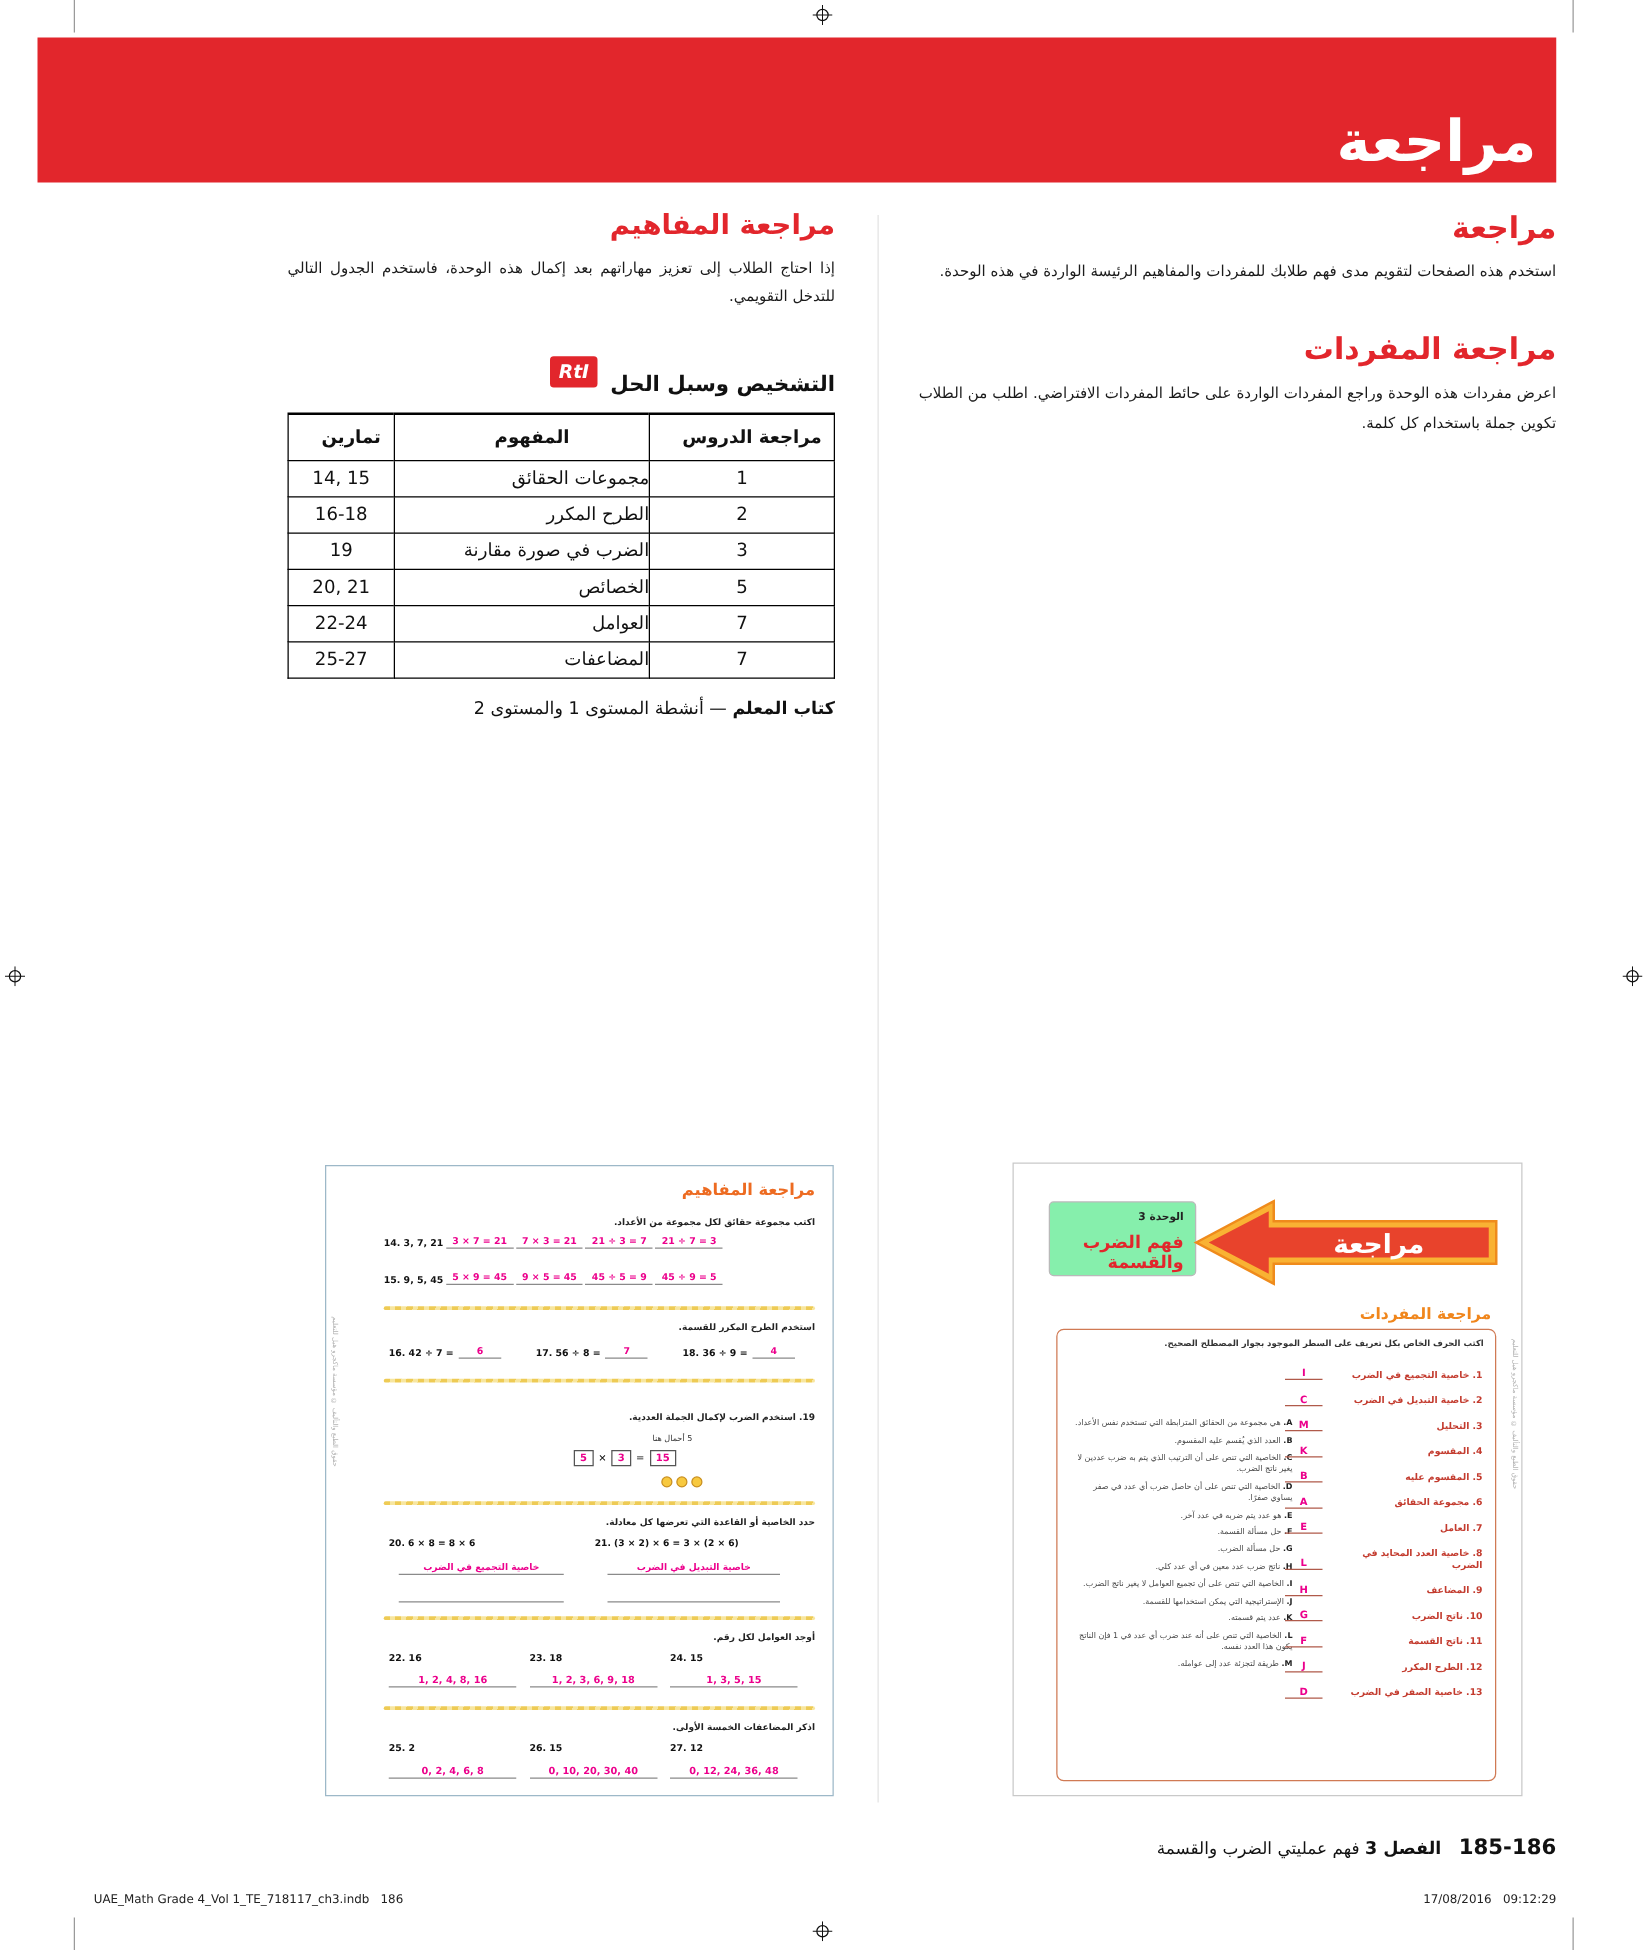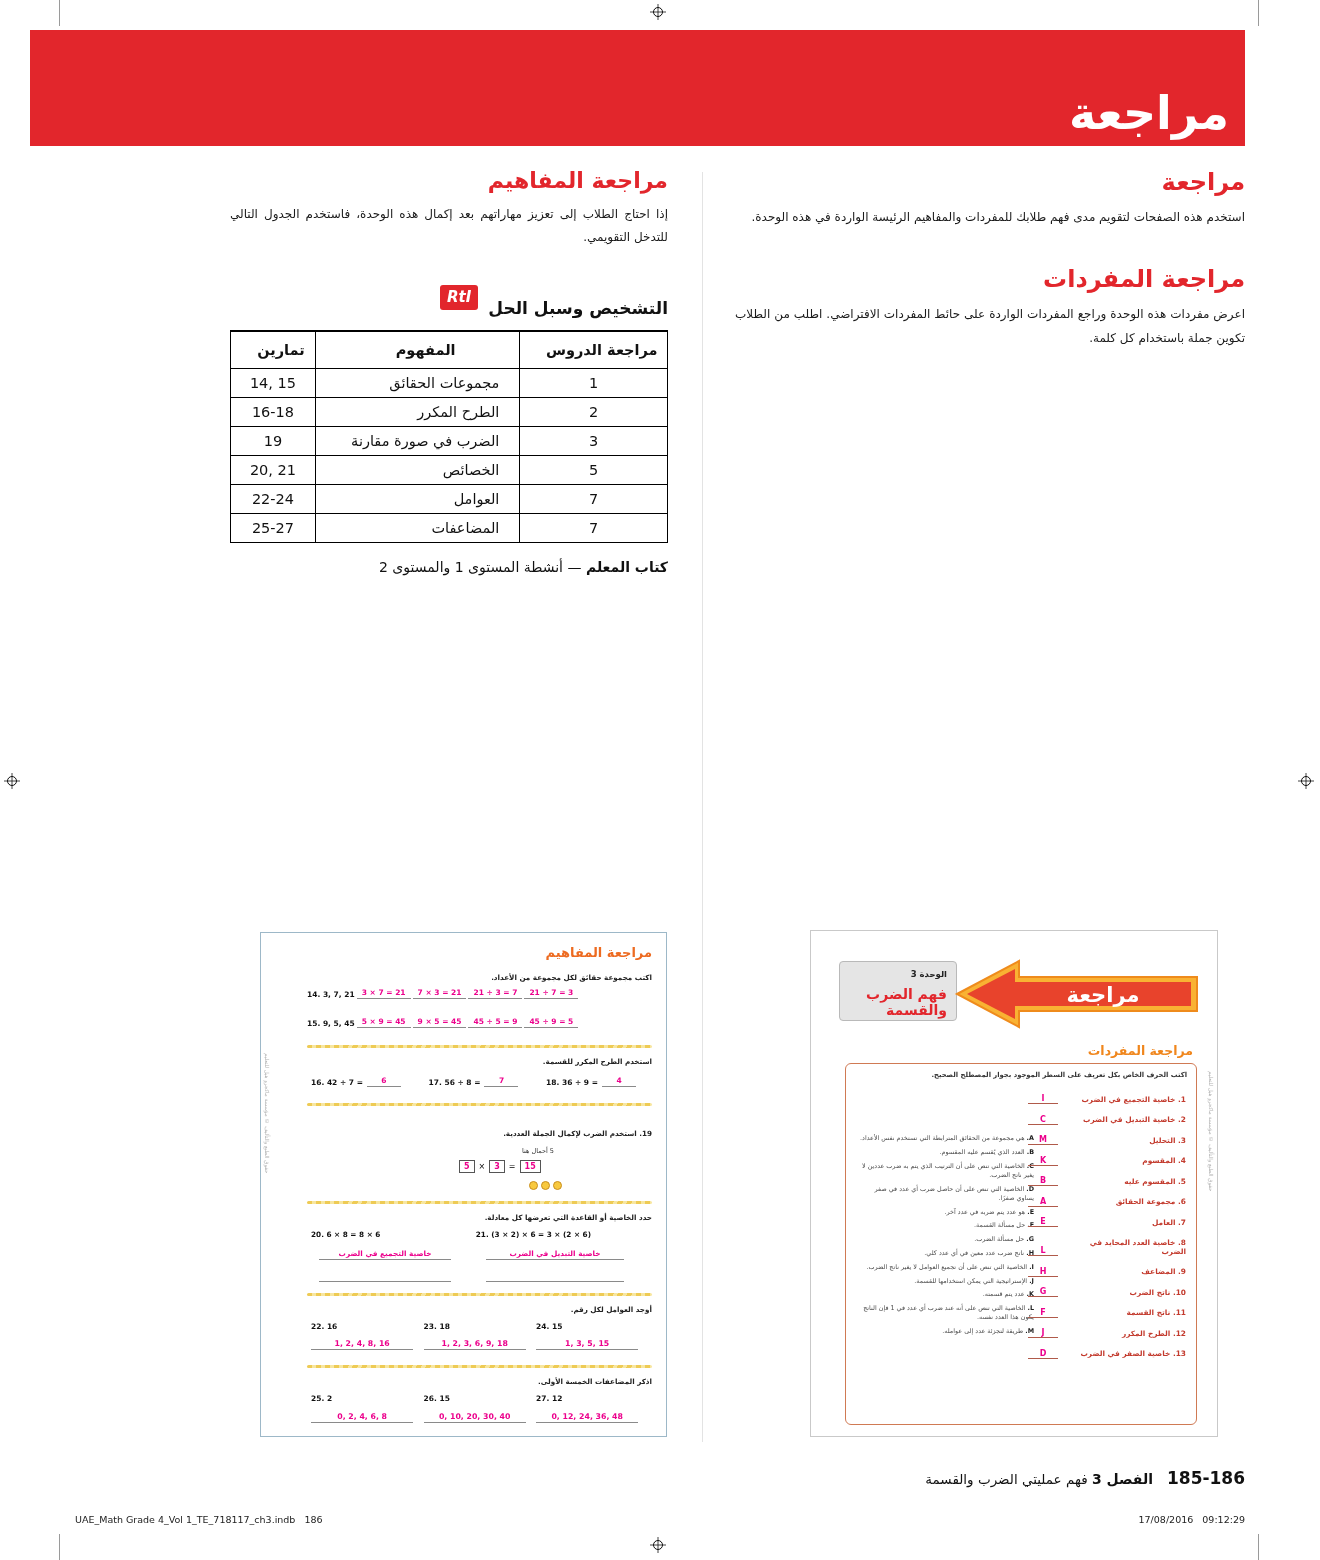--- a/index.html
+++ b/index.html
@@ -28,21 +28,21 @@
   .col-concepts { position: absolute; left: 230px; top: 168px; width: 438px; direction: rtl; text-align: right; }
   .col-concepts .h-red { font-size: 22px; }
   .rti-row { margin-top: 28px; display: flex; align-items: center; gap: 10px; direction: rtl; }
   .rti-label { font-weight: bold; font-size: 17px; color: #111; margin-top: 20px; }
   .rti-badge { background: #e2262c; color: #fff; font-weight: bold; font-style: italic; font-size: 15px; padding: 3px 7px 4px; border-radius: 3px; }
   .rti-table { width: 100%; border-collapse: collapse; direction: rtl; margin-top: 12px; }
   .rti-table th, .rti-table td { border: 1px solid #000; font-size: 14.5px; color: #111; }
   .rti-table thead th { border-top: 2.5px solid #000; height: 38px; font-weight: bold; text-align: center; padding-left: 16px; }
   .rti-table td { height: 29px; }
   .td-lesson { text-align: center; }
-  .td-concept { text-align: right; padding-right: 20px; }
+  .td-concept { text-align: right; }
   .td-ex { text-align: center; direction: ltr; }
   .footnote { margin-top: 16px; font-size: 14px; color: #111; }
 
   
   .thumb { position: absolute; background: #fff; }
   .thumb-concepts { left: 260px; top: 932px; width: 407px; height: 505px; border: 1px solid #9db8c8; }
   .thumb-vocab { left: 810px; top: 930px; width: 408px; height: 507px; border: 1px solid #c9c9c9; }
   .vert-copy { position: absolute; writing-mode: vertical-rl; font-size: 5.5px; color: #b3b3b3; letter-spacing: .5px; }
 
   .tc-title { position: absolute; right: 14px; top: 12px; color: #ed6b21; font-weight: bold; font-size: 13px; direction: rtl; }
@@ -62,21 +62,21 @@
   .smiley { width: 9px; height: 9px; border-radius: 50%; background: #f8c93f; border: 1px solid #c98f1f; }
   .eq-row { position: absolute; left: 50px; width: 280px; display: flex; direction: ltr; justify-content: space-between; font-size: 7.3px; font-weight: bold; color: #111; }
   .ans-row { position: absolute; left: 58px; width: 305px; display: flex; direction: ltr; justify-content: space-between; }
   .ans-row .uline { text-align: center; font-size: 7.3px; }
   .blank-line { display: inline-block; border-bottom: 1px solid #8a8a8a; height: 9px; }
   .triple-row { position: absolute; left: 50px; right: 14px; display: flex; direction: ltr; }
   .triple-row > * { flex: 0 0 33%; font-size: 7.5px; }
   .triple-row .fr-label { flex: 0 0 33%; }
   .triple-row .uline { flex: 0 0 30%; margin-right: 3%; text-align: center; font-size: 7.8px; }
 
-  .vt-unitbox { position: absolute; left: 28px; top: 30px; width: 118px; height: 60px; border: 1px solid #b9b9b9; border-radius: 4px; padding: 7px 9px; direction: rtl; text-align: right; background: #e5e5e5; }
+  .vt-unitbox { position: absolute; left: 28px; top: 30px; width: 118px; height: 60px; border: 1px solid #b9b9b9; border-radius: 4px; padding: 7px 9px; direction: rtl; text-align: right; background: #86efac; }
   .vt-unit-label { font-size: 8.5px; font-weight: bold; color: #222; }
   .vt-unit-title { margin-top: 7px; font-size: 14px; font-weight: bold; color: #e2262c; }
   .vt-arrow { position: absolute; left: 140px; top: 24px; }
   .vt-head { position: absolute; right: 24px; top: 112px; color: #f0861c; font-weight: bold; font-size: 12.5px; direction: rtl; }
   .vt-box { position: absolute; left: 34px; top: 132px; width: 352px; height: 362px; border: 1px solid #d07a54; border-radius: 6px; }
   .vt-inst { position: absolute; left: 8px; right: 9px; top: 7px; font-size: 6.8px; font-weight: bold; color: #333; direction: rtl; text-align: right; }
   .vt-defs { position: absolute; left: 10px; top: 34px; width: 178px; direction: rtl; text-align: right; margin-top: 36px; }
   .def { font-size: 6.4px; line-height: 1.45; color: #4a4a4a; margin-bottom: 4.5px; }
   .def b { color: #222; }
   .vt-terms { position: absolute; right: 10px; top: 30px; width: 158px; }

